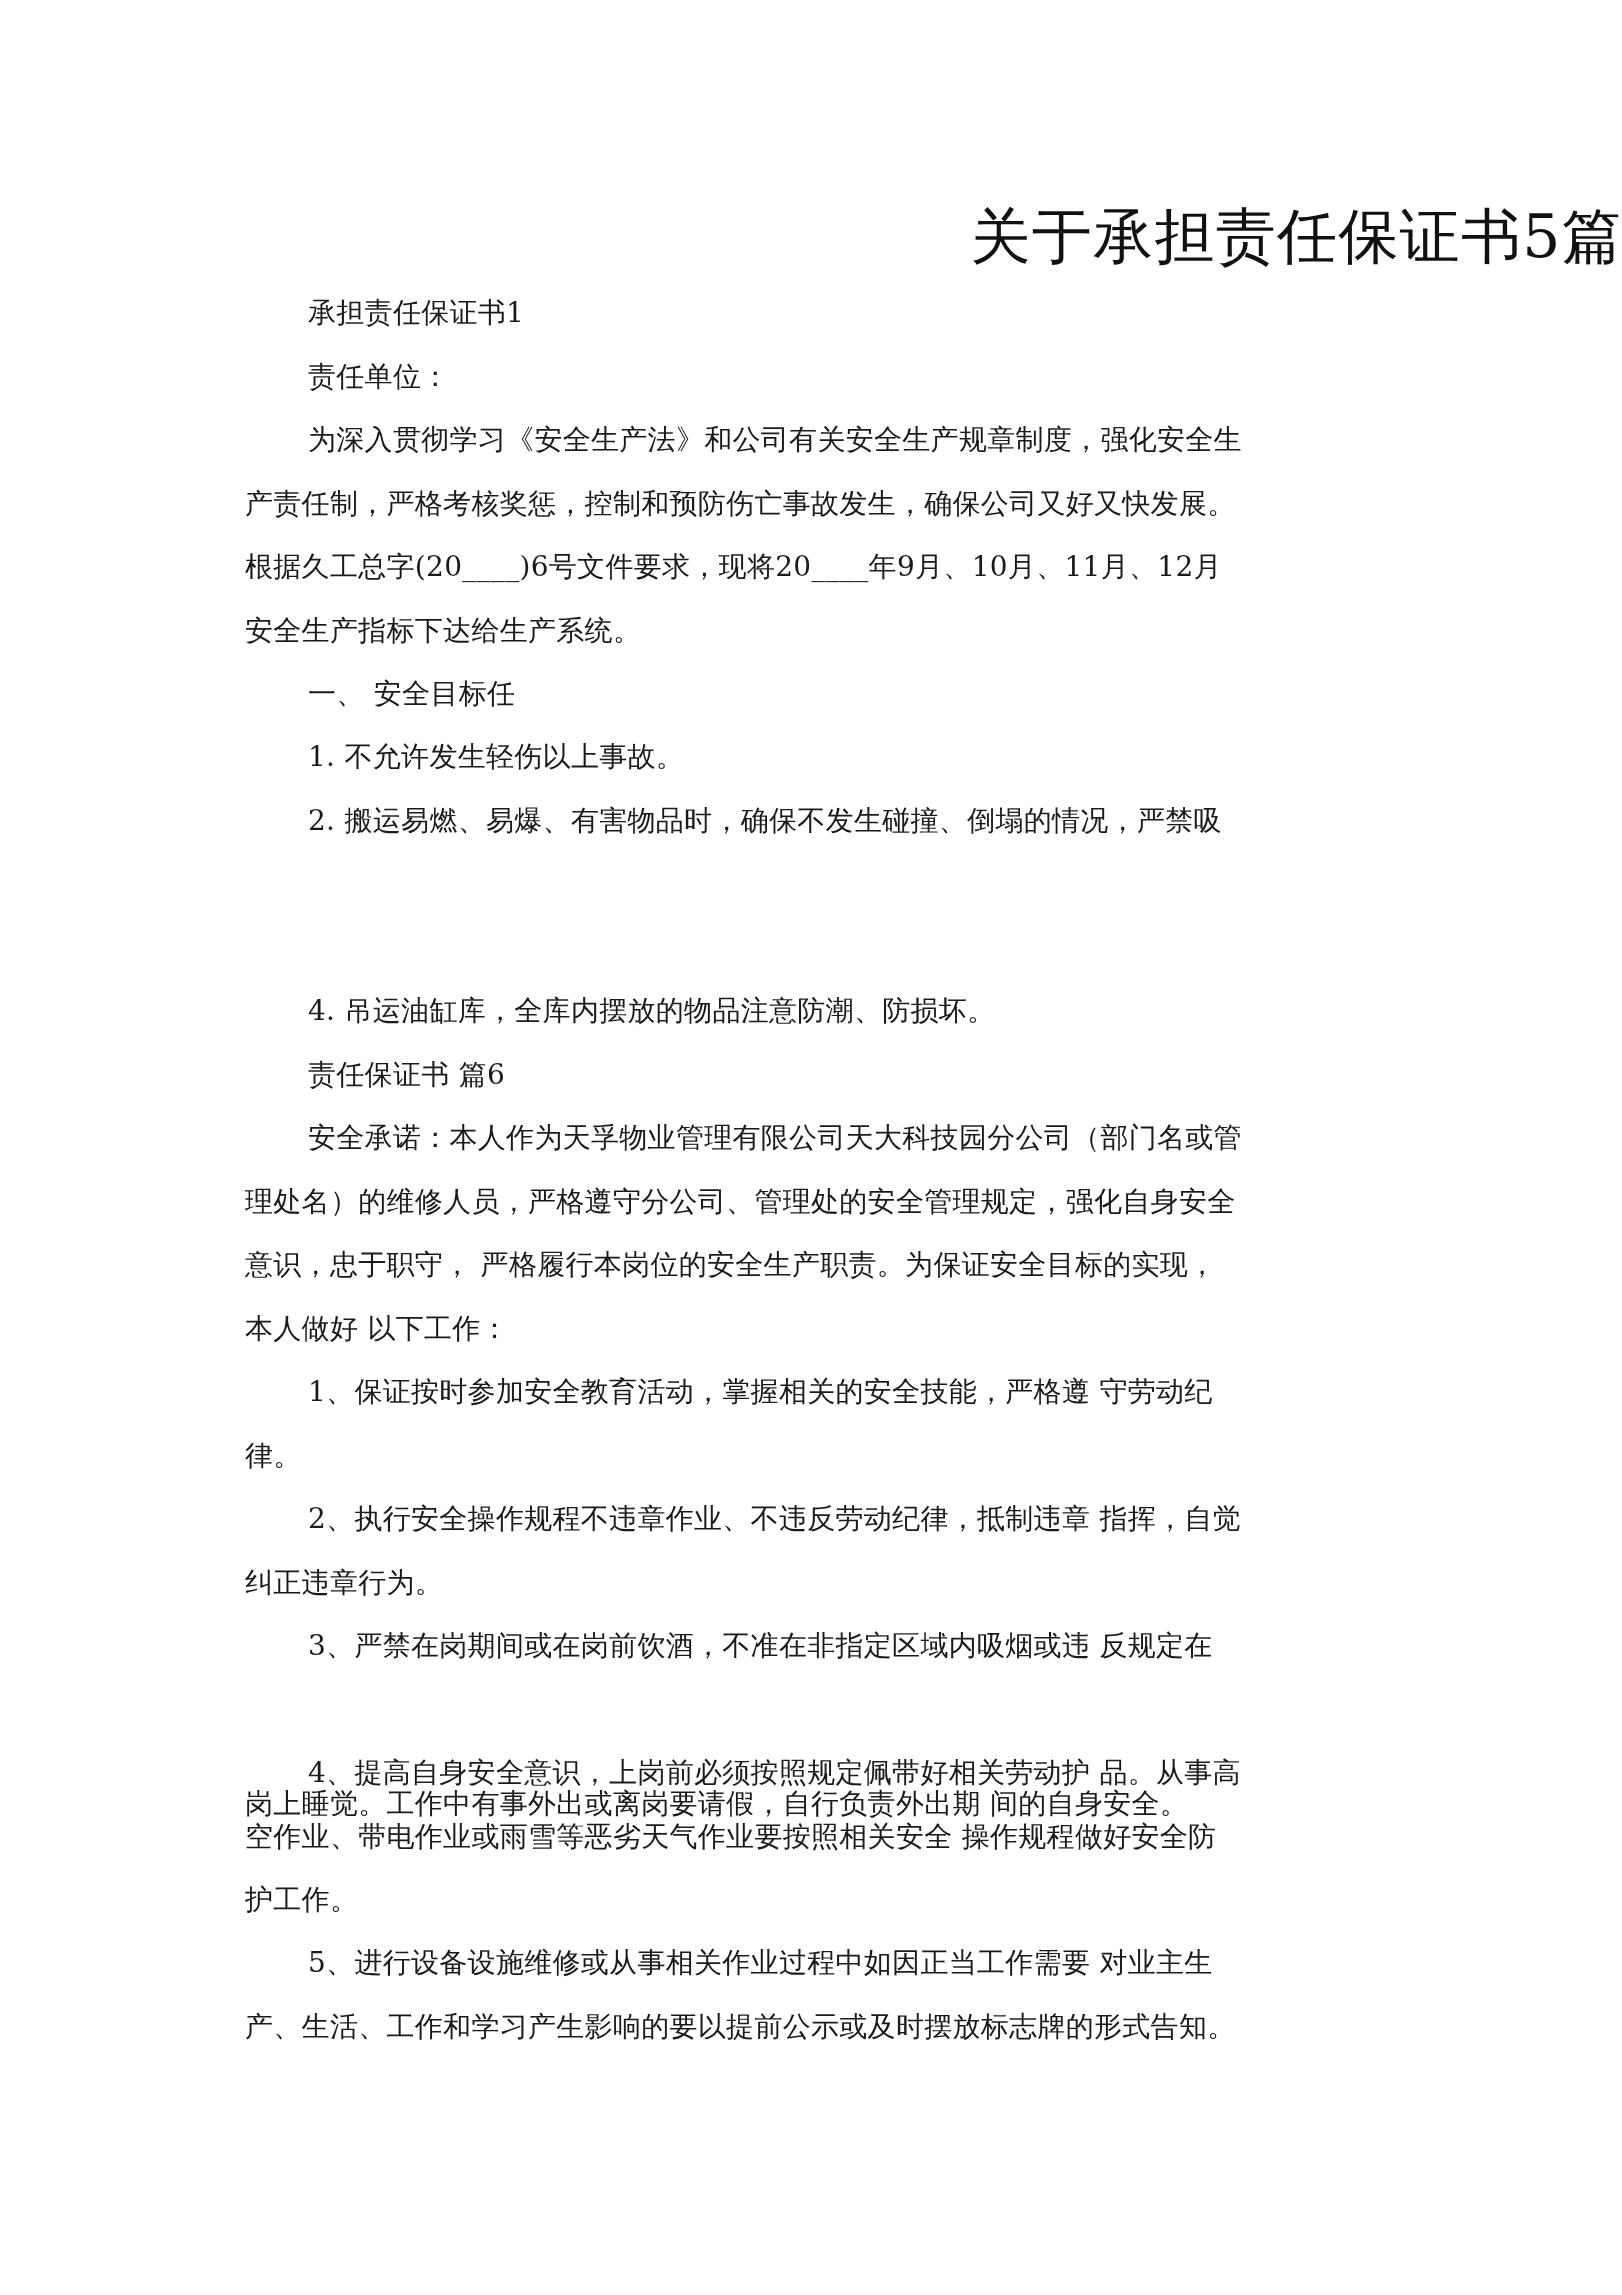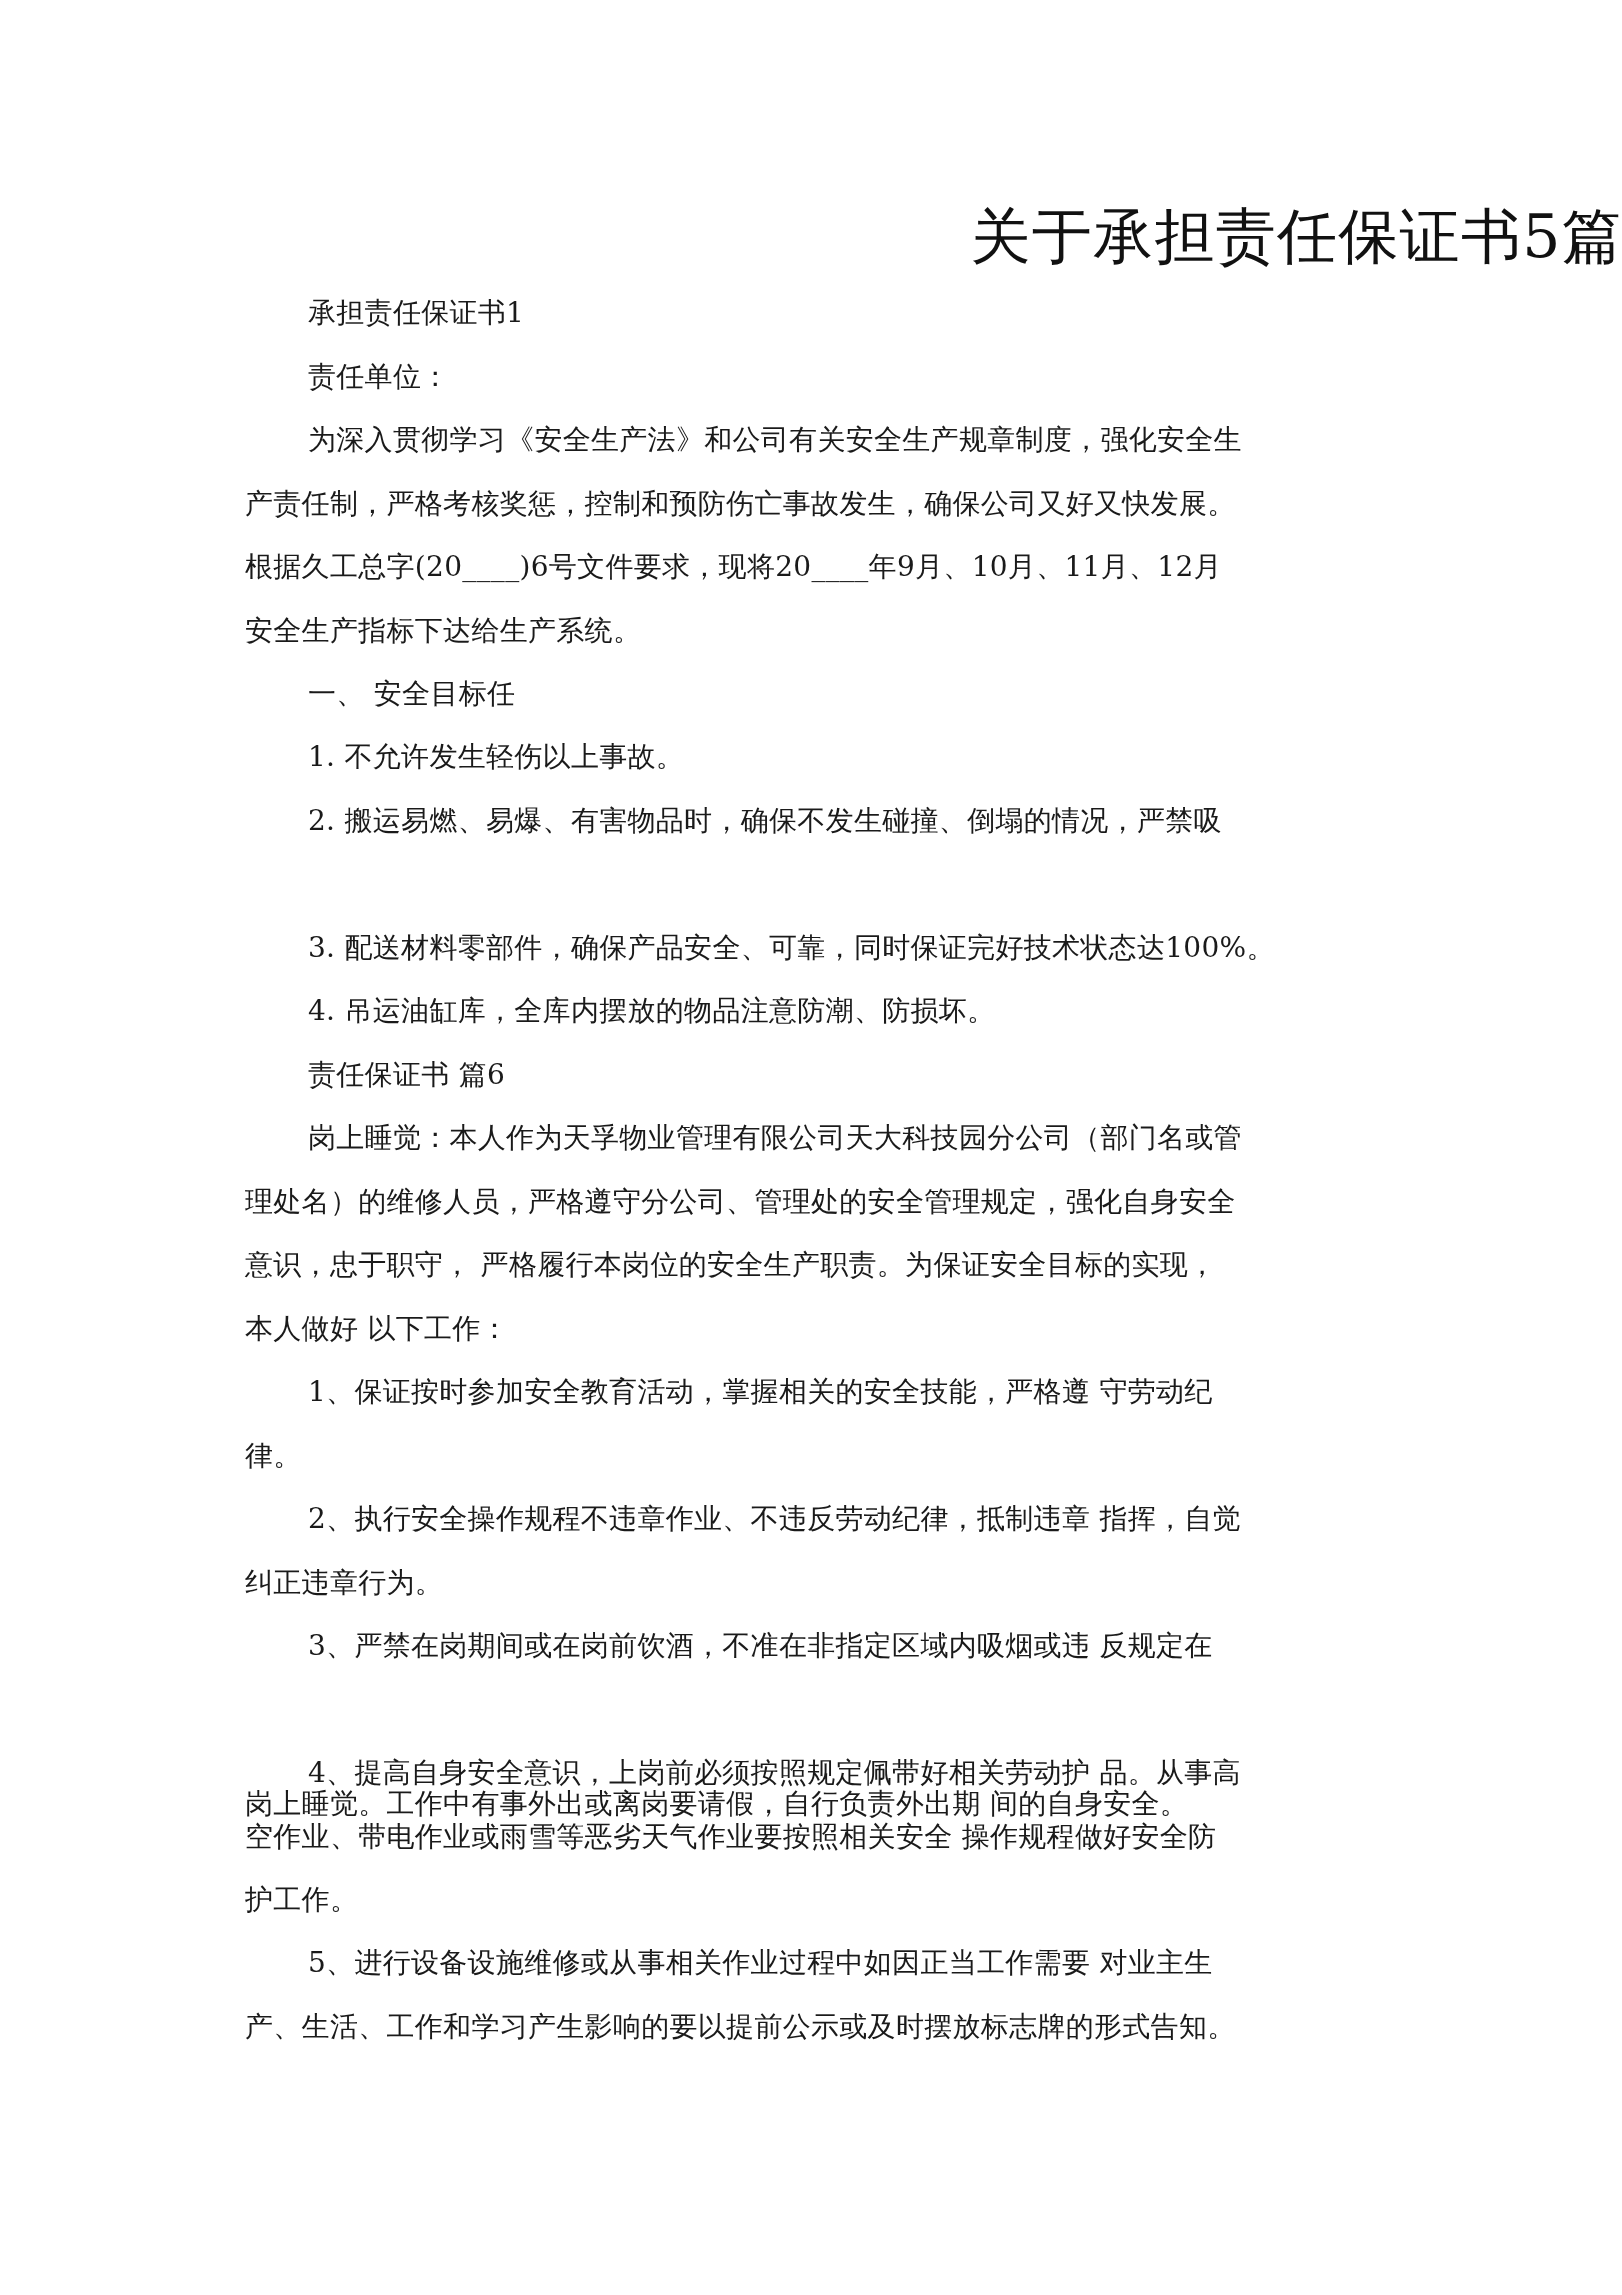--- a/index.html
+++ b/index.html
@@ -25,24 +25,23 @@
 
   <div class="line ind" style="top:293px">承担责任保证书1</div>
   <div class="line ind" style="top:357px">责任单位：</div>
   <div class="line ind" style="top:420px">为深入贯彻学习《安全生产法》和公司有关安全生产规章制度，强化安全生</div>
   <div class="line" style="top:484px">产责任制，严格考核奖惩，控制和预防伤亡事故发生，确保公司又好又快发展。</div>
   <div class="line" style="top:547px">根据久工总字(20____)6号文件要求，现将20____年9月、10月、11月、12月</div>
   <div class="line" style="top:611px">安全生产指标下达给生产系统。</div>
   <div class="line ind" style="top:674px">一、  安全目标任</div>
   <div class="line ind" style="top:737px">1. 不允许发生轻伤以上事故。</div>
   <div class="line ind" style="top:801px">2. 搬运易燃、易爆、有害物品时，确保不发生碰撞、倒塌的情况，严禁吸</div>
-  <div class="line ind" style="top:928px">3. 配送材料零部件，确保产品安全、可靠，同时保证完好技术状态达100%。</div>
   <div class="line ind" style="top:991px">4. 吊运油缸库，全库内摆放的物品注意防潮、防损坏。</div>
   <div class="line ind" style="top:1055px">责任保证书 篇6</div>
-  <div class="line ind" style="top:1118px">岗上睡觉：本人作为天孚物业管理有限公司天大科技园分公司（部门名或管</div>
+  <div class="line ind" style="top:1118px">安全承诺：本人作为天孚物业管理有限公司天大科技园分公司（部门名或管</div>
   <div class="line" style="top:1182px">理处名）的维修人员，严格遵守分公司、管理处的安全管理规定，强化自身安全</div>
   <div class="line" style="top:1309px">本人做好 以下工作：</div>
   <div class="line" style="top:1245px">意识，忠于职守， 严格履行本岗位的安全生产职责。为保证安全目标的实现，</div>
   <div class="line ind" style="top:1372px">1、保证按时参加安全教育活动，掌握相关的安全技能，严格遵 守劳动纪</div>
   <div class="line" style="top:1436px">律。</div>
   <div class="line ind" style="top:1499px">2、执行安全操作规程不违章作业、不违反劳动纪律，抵制违章 指挥，自觉</div>
   <div class="line" style="top:1563px">纠正违章行为。</div>
   <div class="line ind" style="top:1626px">3、严禁在岗期间或在岗前饮酒，不准在非指定区域内吸烟或违 反规定在</div>
   <div class="line" style="top:1784px">岗上睡觉。工作中有事外出或离岗要请假，自行负责外出期 间的自身安全。</div>
   <div class="line ind" style="top:1753px">4、提高自身安全意识，上岗前必须按照规定佩带好相关劳动护 品。从事高</div>

